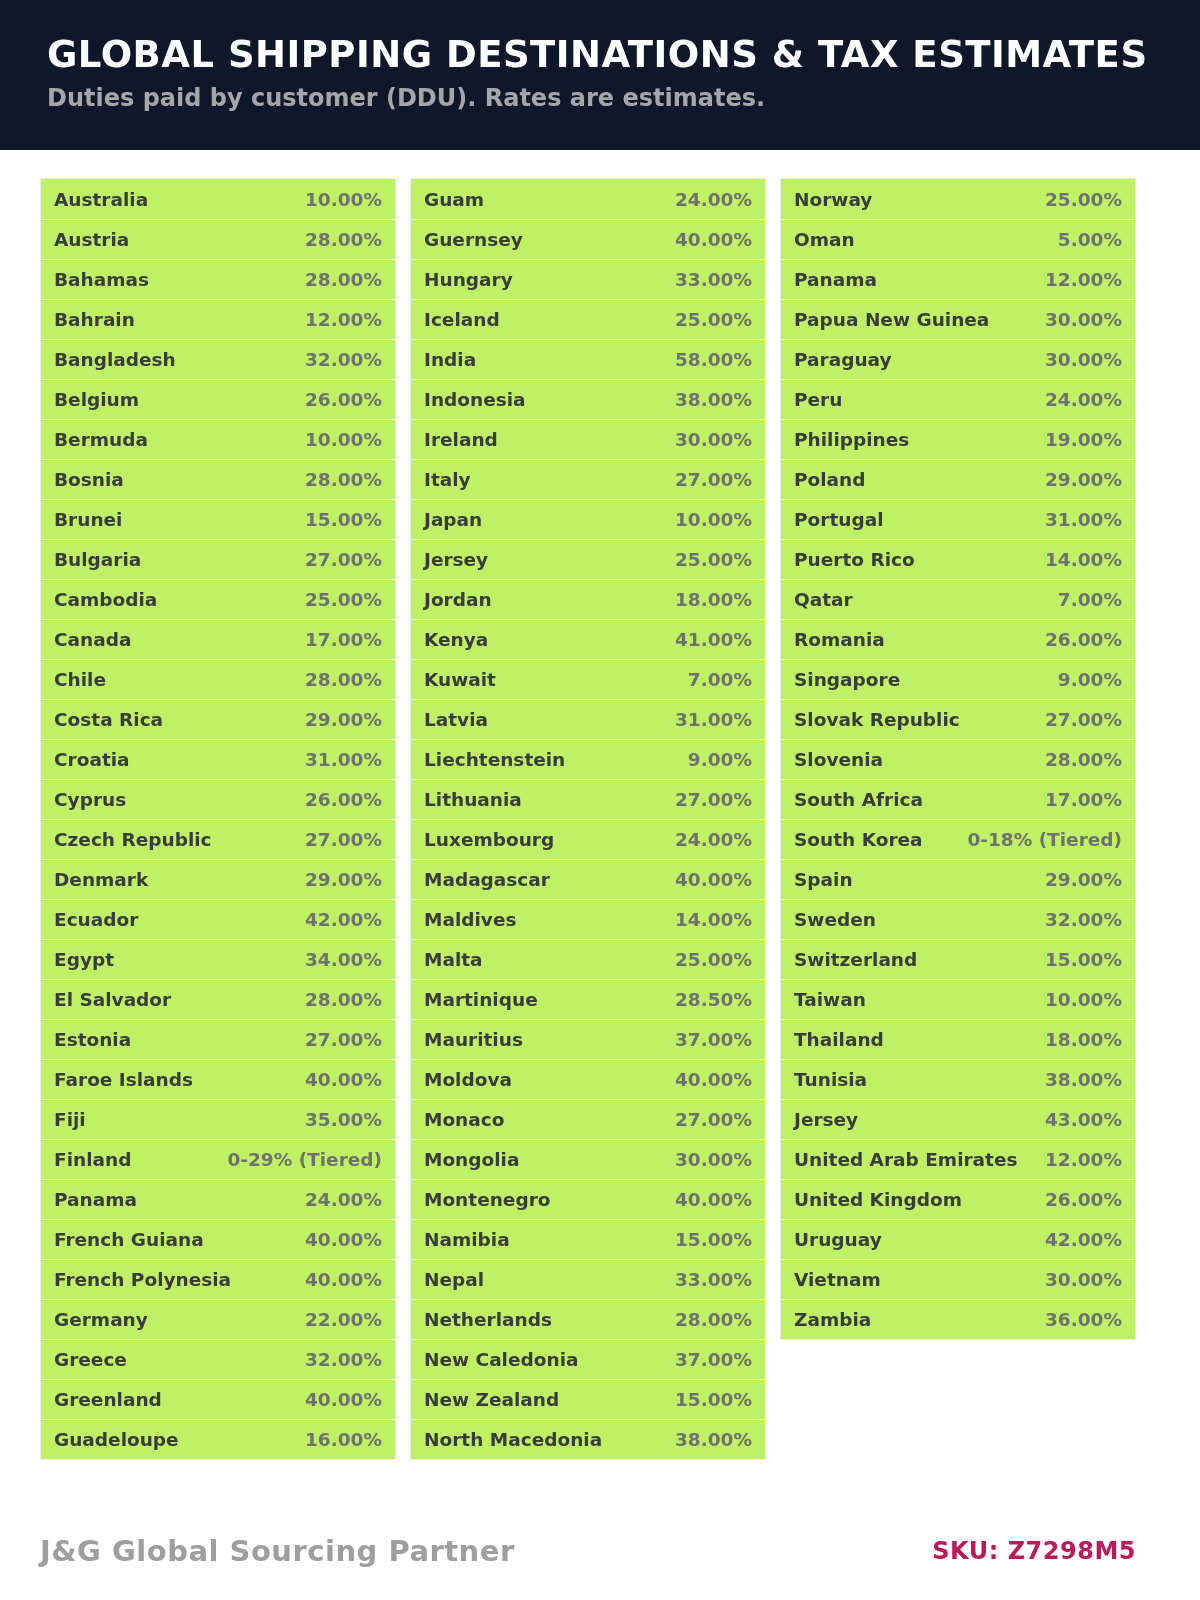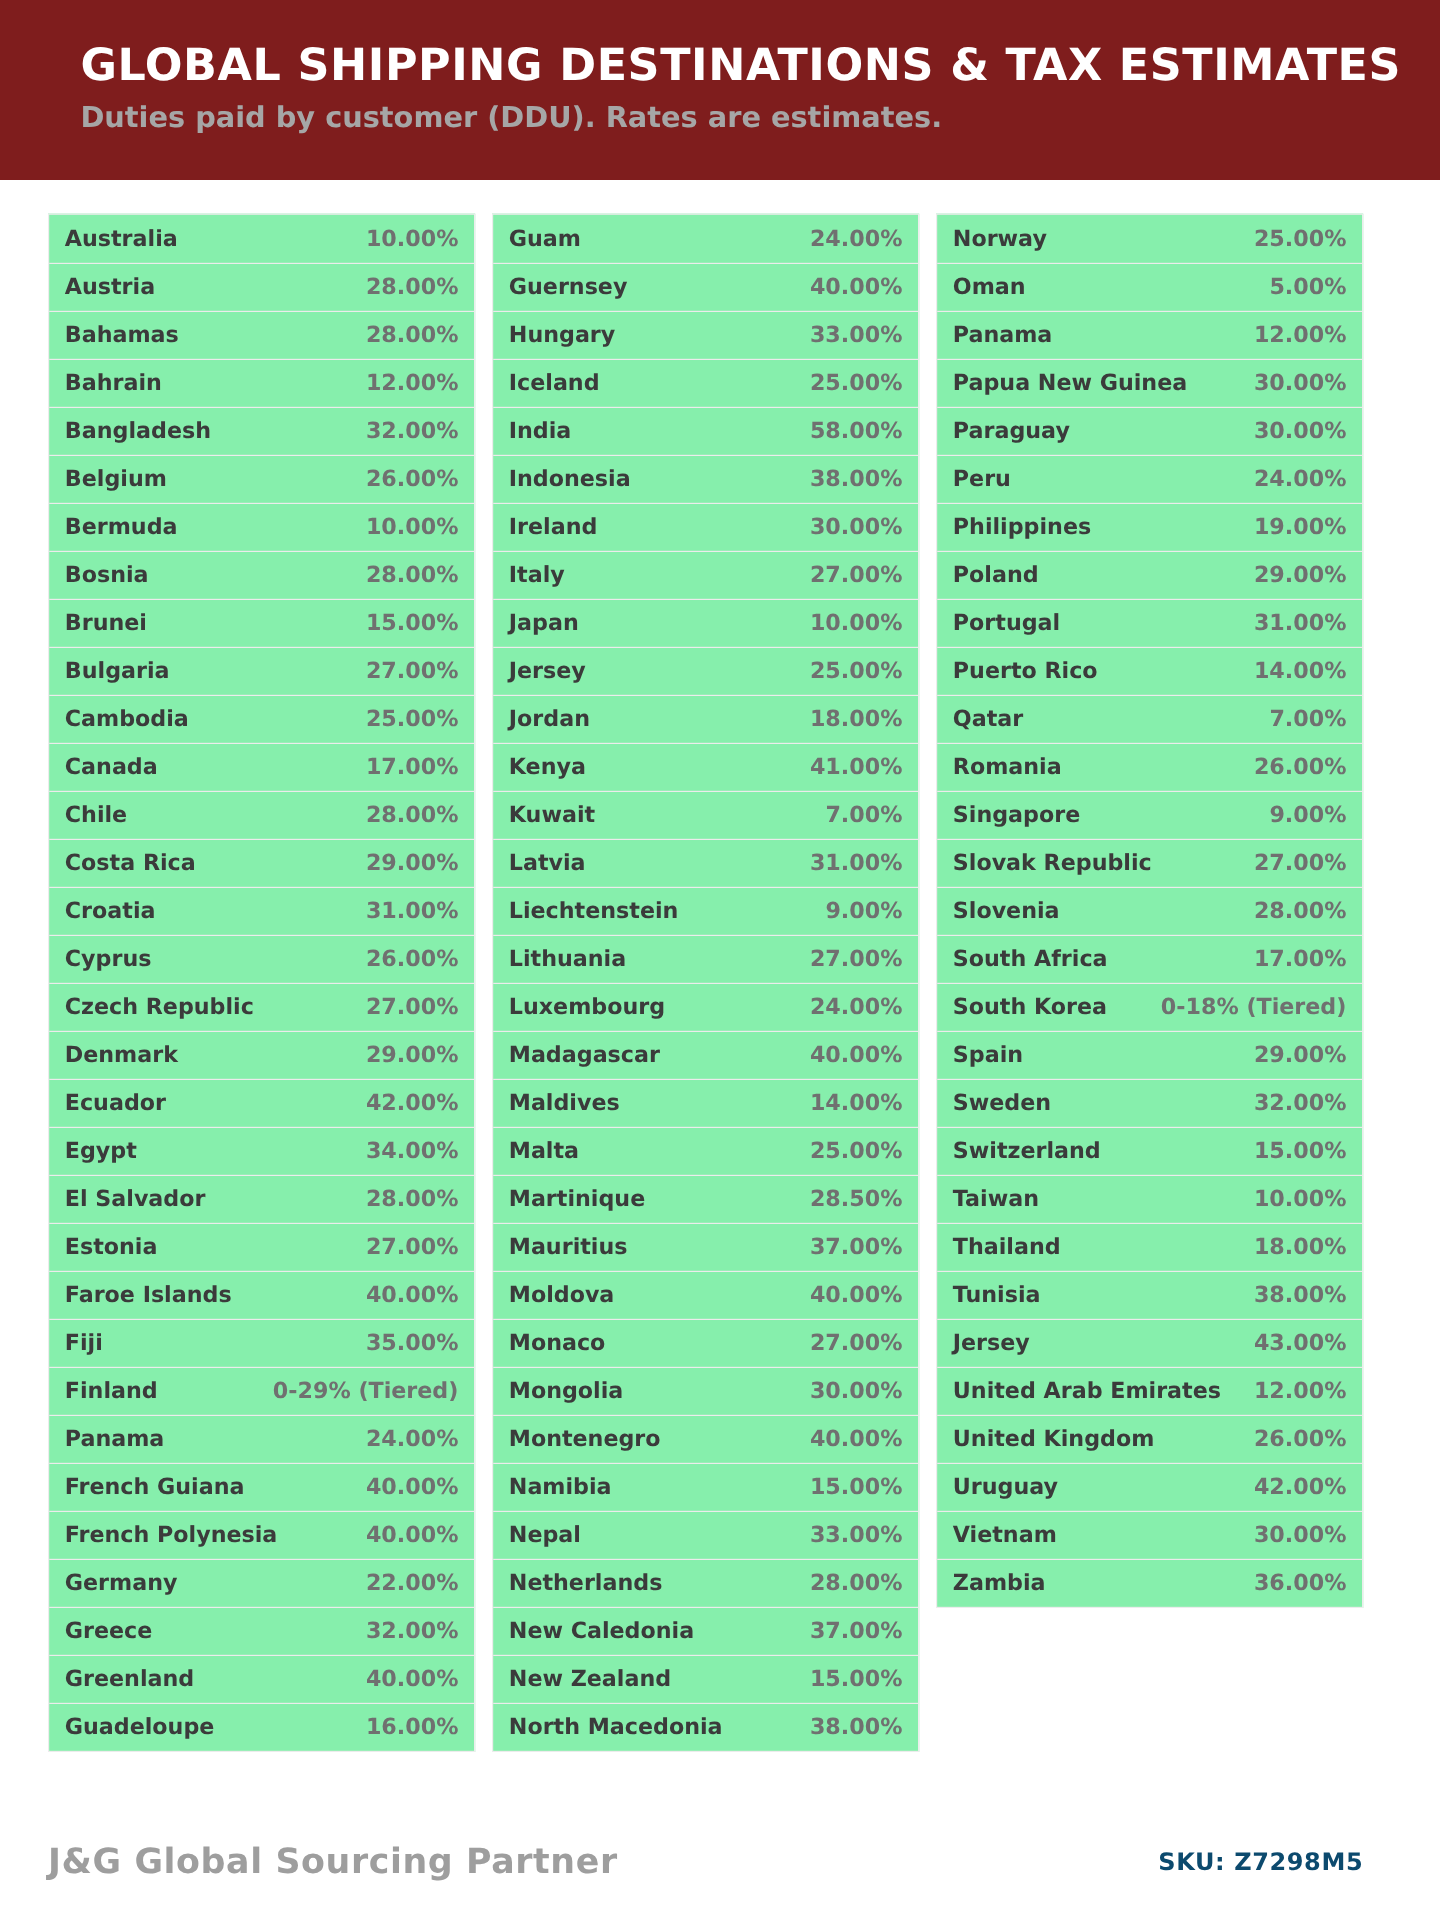--- a/index.html
+++ b/index.html
@@ -4,23 +4,23 @@
 <style>
   * { margin: 0; padding: 0; box-sizing: border-box; }
   html, body { width: 1200px; height: 1600px; }
   body {
     font-family: "DejaVu Sans", sans-serif;
     background: #ffffff;
     position: relative;
     overflow: hidden;
   }
   .header {
-    background: #7f1d1d;
+    background: #0f172a;
     height: 150px;
-    padding: 33px 53px 0 67px;
+    padding: 33px 53px 0 47px;
   }
   .title {
     color: #ffffff;
     font-size: 37px;
     font-weight: 800;
     letter-spacing: 0.5px;
     white-space: nowrap;
   }
   .subtitle {
     color: #a6a6a6;
@@ -30,21 +30,21 @@
   }
   .table-wrap {
     display: flex;
     gap: 14px;
     margin: 28px 40px 0 40px;
     align-items: flex-start;
   }
   .col {
     width: 356px;
     border: 1px solid #ececec;
-    background: #86efac;
+    background: #bef264;
   }
   .row {
     display: flex;
     justify-content: space-between;
     align-items: center;
     height: 40px;
     padding: 0 13px;
   }
   .row + .row { border-top: 1px solid #ececec; }
   .country {
@@ -69,23 +69,23 @@
     justify-content: space-between;
     align-items: center;
   }
   .brand {
     font-size: 29px;
     font-weight: 700;
     color: #9e9e9e;
     letter-spacing: 0.5px;
   }
   .sku {
-    font-size: 20px;
+    font-size: 24px;
     font-weight: 700;
-    color: #0c4a6e;
+    color: #be185d;
     letter-spacing: 0.5px;
   }
 </style>
 </head>
 <body>
 
 <div class="header">
   <div class="title">GLOBAL SHIPPING DESTINATIONS &amp; TAX ESTIMATES</div>
   <div class="subtitle">Duties paid by customer (DDU). Rates are estimates.</div>
 </div>

